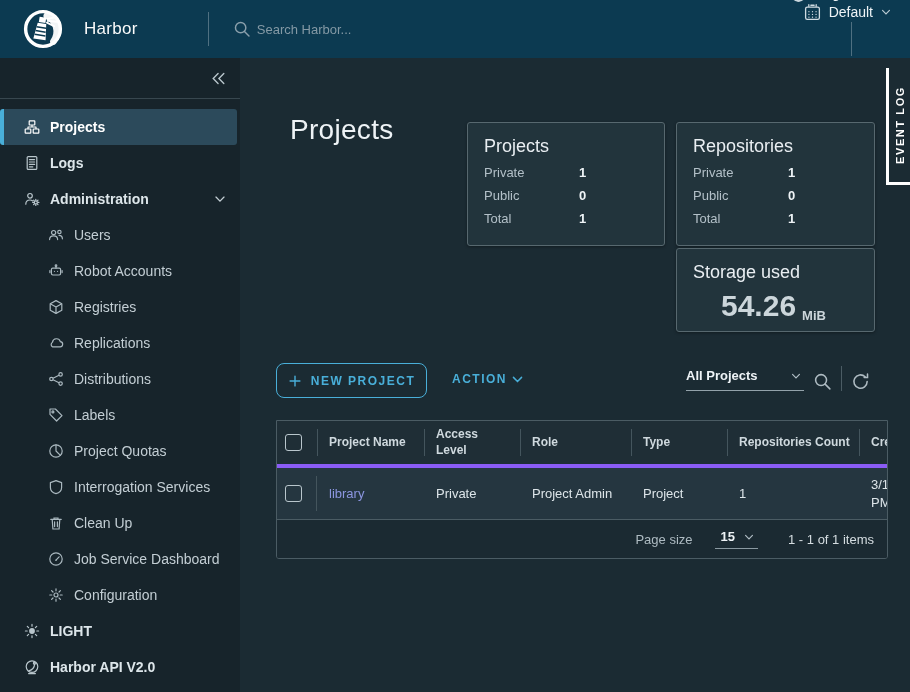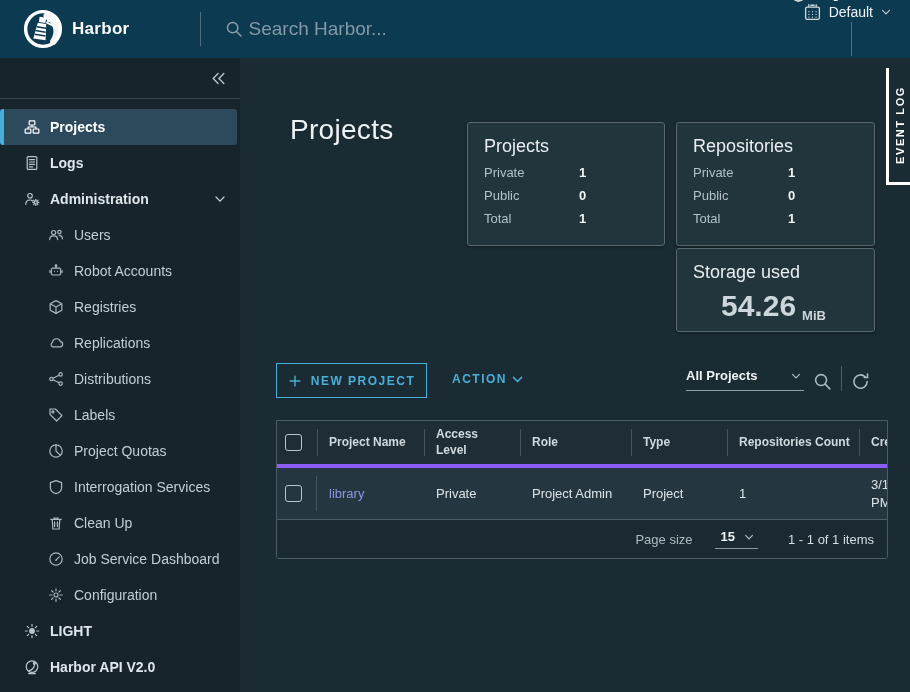--- a/index.html
+++ b/index.html
@@ -6,26 +6,26 @@
   html,body { width:910px; height:692px; background:#1b2b33; overflow:hidden;
     font-family:"Liberation Sans", sans-serif; }
   svg { display:block; }
   .app { position:relative; width:910px; height:692px; background:#1b2b33; overflow:hidden; }
 
   
   .header { position:absolute; top:0; left:0; width:910px; height:58px; background:#0c3a51;
     display:flex; align-items:center; color:#fafafa; }
   .logo-wrap { display:flex; align-items:center; margin-left:22px; cursor:pointer; }
   .logo { width:42px; height:42px; }
-  .brand { font-size:17px; font-weight:700; margin-left:8px; letter-spacing:.3px; }
+  .brand { font-size:17px; font-weight:400; margin-left:20px; letter-spacing:.3px; }
   .hdr-divider { width:1px; height:34px; background:rgba(255,255,255,.28); margin-left:70px; }
   .hdr-search { display:flex; align-items:center; margin-left:24px; }
   .hdr-search .s-icon { width:18px; height:18px; color:#8a9fab; }
   .hdr-search input { background:transparent; border:none; outline:none; color:#e9eef2;
-    font-size:19px; margin-left:6px; width:230px; font-family:"Liberation Sans",sans-serif; }
+    font-size:13px; margin-left:6px; width:230px; font-family:"Liberation Sans",sans-serif; }
   .hdr-search input::placeholder { color:#8499a5; }
   .hdr-right { margin-left:auto; display:flex; align-items:center; padding-right:18px;flex-direction:column; }
   .hdr-item { display:flex; align-items:center; font-size:14px; color:#eef3f6; cursor:pointer; }
   .hdr-item .h-ic { width:19px; height:19px; color:#cfdbe2; margin-right:7px; }
   .hdr-item .chev { width:12px; height:12px; color:#b9c9d1; margin-left:7px; }
   .hdr-item + .hdr-item { margin-left:26px; }
   .hdr-divider2 { width:1px; height:34px; background:rgba(255,255,255,.28); margin-left:34px; }
   .hdr-user { margin-left:22px; font-weight:700; }
 
   
@@ -56,21 +56,21 @@
   #card-storage  { left:436px; top:190px; width:199px; height:84px; }
   .card-title { font-size:18px; font-weight:400; margin-bottom:6px; }
   .stat-row { display:flex; font-size:13px; margin-top:8px; color:#b3c0c8; }
   .stat-row .lbl { width:95px; }
   .stat-row .val { color:#eef3f6; font-weight:700; }
   .storage-value { margin-top:1px; padding-left:28px; font-size:30px; font-weight:700;
     color:#ccd6db; display:flex; align-items:flex-end; }
   .storage-value .unit { font-size:13px; margin-left:6px; font-weight:700; }
 
   .btn-new { position:absolute; left:36px; top:305px; width:151px; height:35px;
-    border:1px solid #49afd9; border-radius:0; background:transparent; color:#49afd9;
+    border:1px solid #49afd9; border-radius:8px; background:transparent; color:#49afd9;
     font-size:12px; font-weight:700; letter-spacing:1.5px; display:flex; align-items:center;
     justify-content:center; cursor:pointer; font-family:"Liberation Sans",sans-serif; }
   .btn-new .p-ic { width:14px; height:14px; margin-right:9px; }
   .action { position:absolute; left:212px; top:314px; color:#49afd9; font-size:12px;
     font-weight:700; letter-spacing:1.5px; display:flex; align-items:center; cursor:pointer; }
   .action .chev { width:13px; height:13px; margin-left:4px; }
 
   .filter-group { position:absolute; left:446px; top:307px; display:flex; align-items:flex-end; }
   .proj-select { width:118px; border-bottom:1px solid #93a2aa; display:flex; align-items:center;
     padding-bottom:7px; color:#eef3f6; font-size:13px; font-weight:700; cursor:pointer; }

